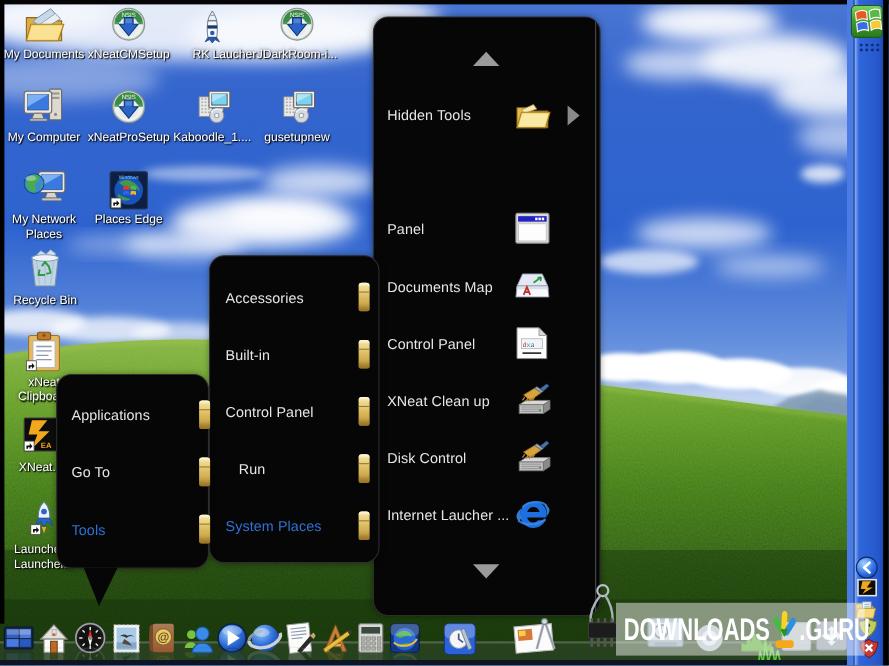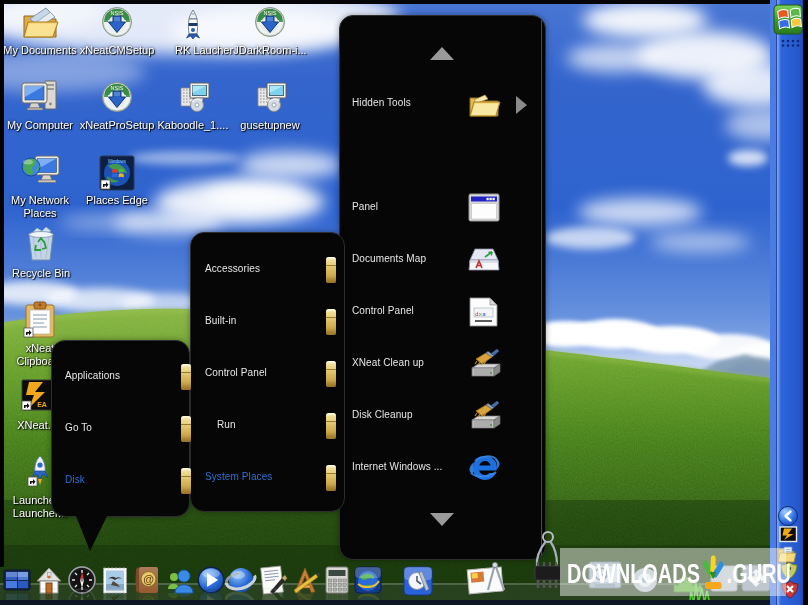--- a/index.html
+++ b/index.html
@@ -1,19 +1,19 @@
 <!DOCTYPE html>
 <html><head><meta charset="utf-8"><style>
 *{margin:0;padding:0;box-sizing:border-box}
 body{font-family:"Liberation Sans",sans-serif}
 #sc{position:relative;width:808px;height:605px;overflow:hidden;background:#2a5fc6}
 #wall{position:absolute;left:0;top:0}
 .lbl{position:absolute;font-size:11px;color:#fff;text-align:center;text-shadow:1px 1px 1px #000,0 0 3px rgba(0,0,0,.8);white-space:nowrap;line-height:13px}
 .panel{position:absolute;background:#060606;border:1px solid #2e2e2e;border-radius:14px;box-shadow:0 0 6px rgba(0,0,0,.35)}
-.mi{position:absolute;font-size:10px;color:#e6e6e6;white-space:nowrap;letter-spacing:.1px}
+.mi{position:absolute;font-size:13px;color:#e6e6e6;white-space:nowrap;letter-spacing:.1px}
 .mi.blue{color:#2f72d4}
 .gbar{position:absolute;width:10px;height:26px;border-radius:3px 3px 2px 2px;background:linear-gradient(180deg,#f4e6a8 0%,#e8cf7d 30%,#d8b75a 55%,#c29a3e 100%);box-shadow:inset 0 -8px 4px -4px rgba(120,85,20,.55),inset 0 7px 2px -5px #fff8d8}
 .gbar:after{content:"";position:absolute;left:0;top:8px;width:100%;height:1px;background:#9a7a2e}
 .tri{position:absolute;width:0;height:0}
 </style></head><body>
 <div id="sc">
 <svg id="wall" width="808" height="605" viewBox="0 0 808 605">
 <defs>
 <linearGradient id="sky" x1="0" y1="0" x2="0" y2="1">
  <stop offset="0" stop-color="#4a77d4"></stop>
@@ -232,21 +232,21 @@
 <div class="lbl" style="left:-8px;top:419px;width:90px">XNeat...</div>
 <div class="lbl" style="left:-5px;top:494px;width:90px">Launcher...<br>Launcher...</div>
 
 <div class="panel" id="pC" style="left:339px;top:15px;width:207px;height:545px"></div>
 <div class="panel" id="pB" style="left:190px;top:232px;width:155px;height:280px;border-radius:14px 14px 14px 14px"></div>
 <div class="panel" id="pA" style="left:51px;top:340px;width:139px;height:177px"></div>
 <div class="tri" style="left:76px;top:516px;border-left:14px solid transparent;border-right:17px solid transparent;border-top:35px solid #060606"></div>
 
 <div class="mi" style="left:65px;top:370px">Applications</div>
 <div class="mi" style="left:65px;top:422px">Go To</div>
-<div class="mi blue" style="left:65px;top:474px">Disk</div>
+<div class="mi blue" style="left:65px;top:474px">Tools</div>
 <div class="gbar" style="left:181px;top:364px"></div>
 <div class="gbar" style="left:181px;top:416px"></div>
 <div class="gbar" style="left:181px;top:468px"></div>
 
 <div class="mi" style="left:205px;top:263px">Accessories</div>
 <div class="mi" style="left:205px;top:315px">Built-in</div>
 <div class="mi" style="left:205px;top:367px">Control Panel</div>
 <div class="mi" style="left:217px;top:419px">Run</div>
 <div class="mi blue" style="left:205px;top:471px">System Places</div>
 <div class="gbar" style="left:326px;top:257px"></div>
@@ -256,22 +256,22 @@
 <div class="gbar" style="left:326px;top:465px"></div>
 
 <div style="position:absolute;left:541px;top:20px;width:1px;height:536px;background:#4a4a4a"></div>
 <div class="tri" style="left:430px;top:47px;border-left:12px solid transparent;border-right:12px solid transparent;border-bottom:13px solid #9a9a9a"></div>
 <div class="tri" style="left:430px;top:513px;border-left:12px solid transparent;border-right:12px solid transparent;border-top:13px solid #9a9a9a"></div>
 <div class="mi" style="left:352px;top:97px">Hidden Tools</div>
 <div class="mi" style="left:352px;top:201px">Panel</div>
 <div class="mi" style="left:352px;top:253px">Documents Map</div>
 <div class="mi" style="left:352px;top:305px">Control Panel</div>
 <div class="mi" style="left:352px;top:357px">XNeat Clean up</div>
-<div class="mi" style="left:352px;top:409px">Disk Cleanup</div>
-<div class="mi" style="left:352px;top:461px">Internet Windows ...</div>
+<div class="mi" style="left:352px;top:409px">Disk Control</div>
+<div class="mi" style="left:352px;top:461px">Internet Laucher ...</div>
 <div class="tri" style="left:516px;top:96px;border-top:9px solid transparent;border-bottom:9px solid transparent;border-left:11px solid #8a8a8a"></div>
 <svg id="micons" style="position:absolute;left:455px;top:80px" width="100" height="420" viewBox="0 0 100 420">
 <defs>
 <g id="diskbrush">
  <path d="M2,17 L8,13 L30,13 L24,17 Z" fill="#d8d8d8" stroke="#7a7a7a" stroke-width=".7"></path>
  <rect x="2" y="17" width="22" height="8" fill="#c0c0c0" stroke="#707070" stroke-width=".8"></rect>
  <path d="M24,17 L30,13 L30,21 L24,25 Z" fill="#8a8a8a" stroke="#707070" stroke-width=".7"></path>
  <path d="M4,19 h18 M4,21 h18 M4,23 h18" stroke="#909090" stroke-width=".8"></path>
  <circle cx="21" cy="22" r="1" fill="#3f9a3f"></circle>
  <path d="M6,8 L16,2 L22,6 L12,13 Z" fill="#d8a33c" stroke="#9a7020" stroke-width=".8"></path>

